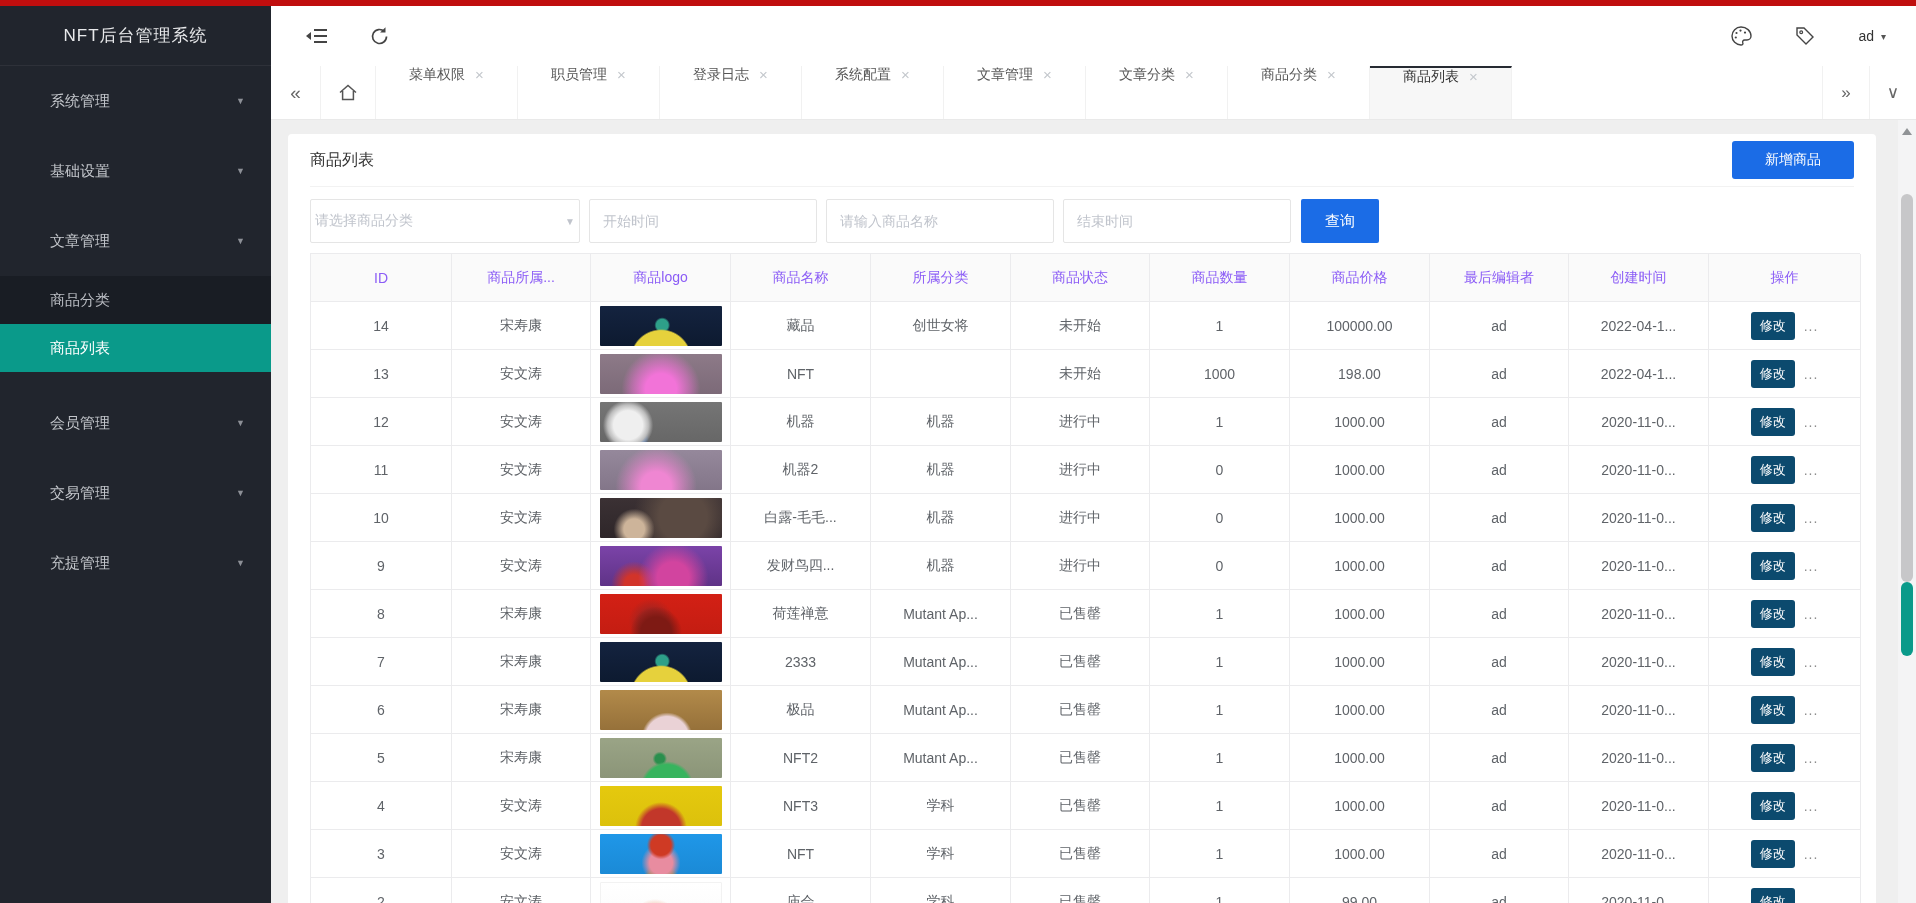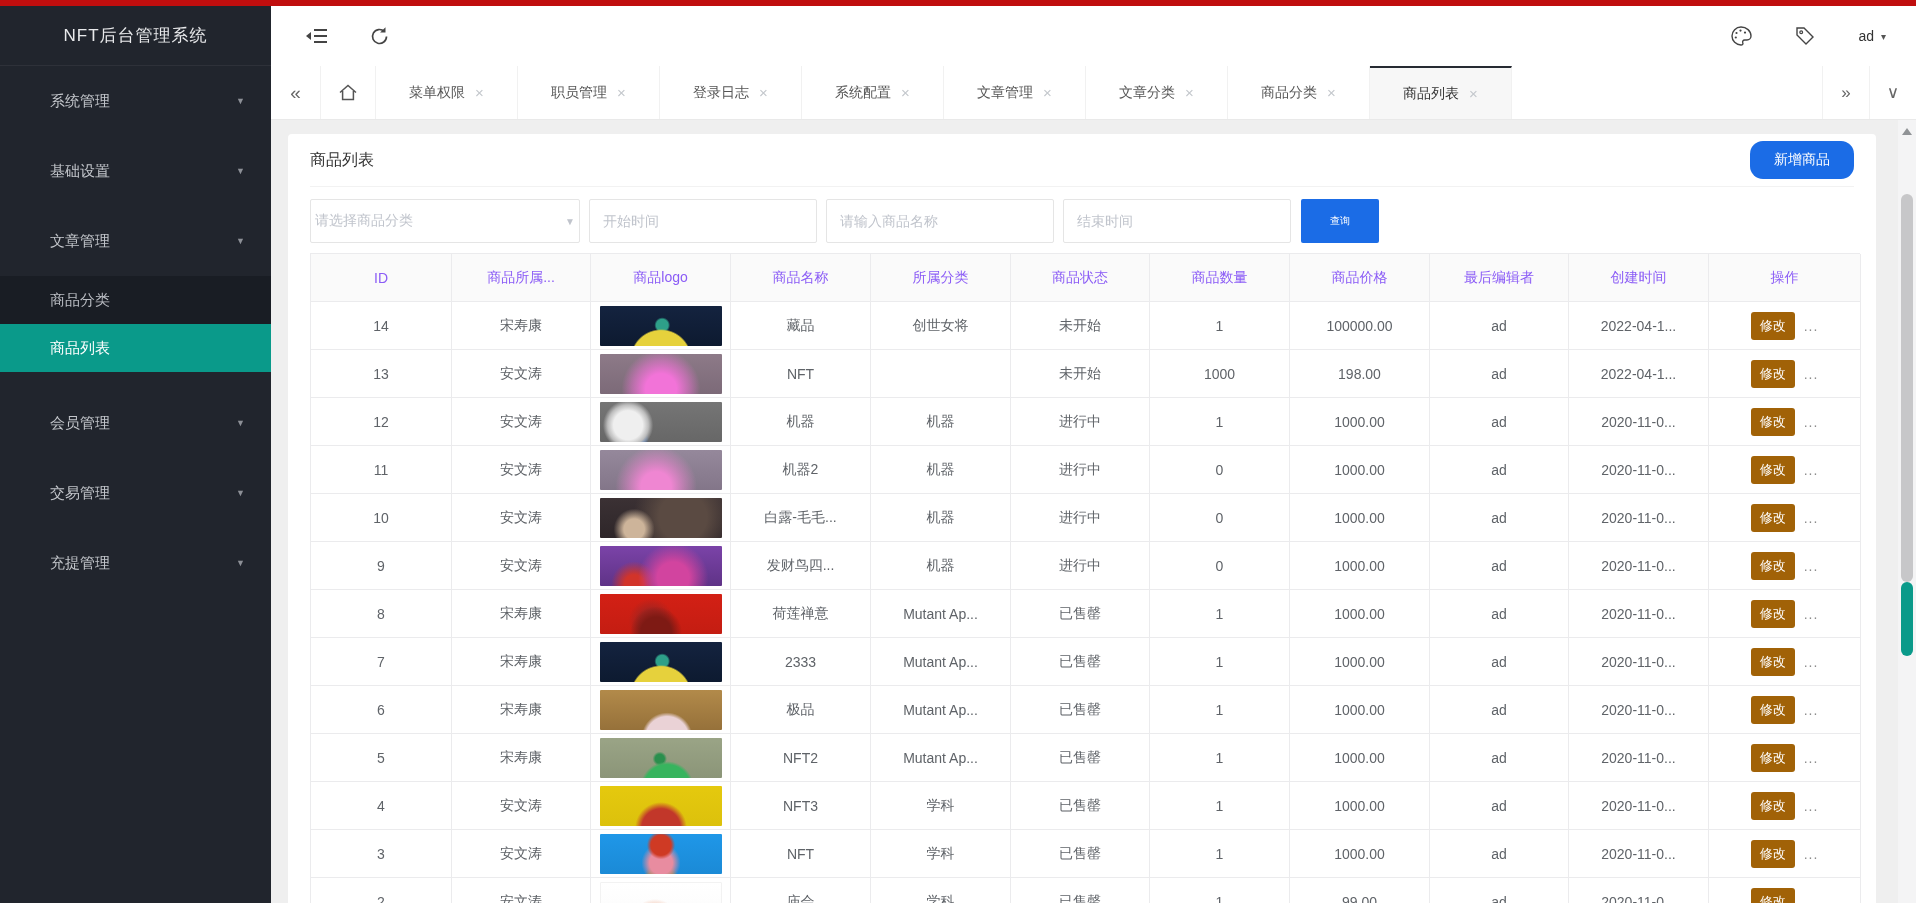--- a/index.html
+++ b/index.html
@@ -33,57 +33,57 @@
   .user .caret { font-size:10px; color:#555; }
 
   
   .tabbar { height:54px; background:#fff; display:flex; position:relative;
     border-bottom:1px solid #e9e9e9; }
   .tabcell { display:flex; align-items:center; justify-content:center;
     border-right:1px solid #f1f1f1; color:#666; cursor:pointer; }
   .tab-nav { width:50px; font-size:19px; }
   .tab-home { width:55px; }
   #tab-list { display:flex; }
-  .tab { width:142px; display:flex; align-items:center; justify-content:center; gap:10px;
+  .tab { width:142px; display:flex; align-items:flex-start; justify-content:center; gap:10px;
     border-right:1px solid #f1f1f1; font-size:14px; color:#555; cursor:pointer; }
   .tab.active { border-top:2px solid #262a32; background:#f7f7f7; color:#333; }
   .tab-close { color:#c3c7cc; font-size:15px; }
   .tabbar-right { position:absolute; right:0; top:0; height:100%; display:flex; background:#fff; }
   .tabbar-right .tabcell { width:47px; border-right:none; border-left:1px solid #f1f1f1; font-size:17px; }
 
   
   .content { flex:1; background:#efefef; padding:14px 40px 0 17px; position:relative; overflow:hidden; }
   .card { background:#fff; border-radius:4px; height:1000px; padding:0 22px; }
   .card-header { height:53px; display:flex; align-items:center; justify-content:space-between;
     border-bottom:1px solid #f2f2f2; }
   .page-title { font-size:16px; color:#333; }
-  .btn-add { background:#1b6ce6; color:#fff; border:none; border-radius:13px;
-    font-size:14px; padding:10px 24px; cursor:pointer; }
+  .btn-add { background:#1b6ce6; color:#fff; border:none; border-radius:3px;
+    font-size:14px; padding:10px 33px; cursor:pointer; }
 
   .filters { margin-top:12px; display:flex; gap:9px; align-items:center; }
   .f-select { width:270px; height:44px; border:1px solid #e5e5e5; border-radius:2px;
     display:flex; align-items:center; justify-content:space-between; padding:0 4px;
     color:#c0c4cc; font-size:14px; cursor:pointer; background:#fff; }
   .f-select .sel-caret { font-size:10px; color:#c0c4cc; }
   .f-input { width:228px; height:44px; border:1px solid #e5e5e5; border-radius:2px;
     padding:0 13px; font-size:14px; color:#333; outline:none; }
   .f-input::placeholder { color:#c0c4cc; }
   .btn-search { width:78px; height:44px; background:#1b6ce6; color:#fff; border:none;
-    border-radius:2px; font-size:10px; margin-left:1px; cursor:pointer; }
+    border-radius:2px; font-size:15px; margin-left:1px; cursor:pointer; }
 
   
   .table { margin-top:10px; width:1550px; border-top:1px solid #ebebed; border-left:1px solid #ebebed;
     font-size:14px; color:#5f6368; }
   .trow { display:grid; grid-template-columns:141px 139px 140px 140px 140px 139px 140px 140px 139px 140px 152px; }
   .trow > div { border-right:1px solid #ebebed; border-bottom:1px solid #ebebed; height:48px;
     display:flex; align-items:center; justify-content:center; padding:0 6px; overflow:hidden;
     white-space:nowrap; }
   .thead > div { background:#fafafa; color:#8b5cf6; }
   .logo { width:122px; height:40px; border-radius:1px; flex-shrink:0; }
-  .btn-edit { background:#a16207; color:#fff; border:none; border-radius:3px;
+  .btn-edit { background:#0c4a6e; color:#fff; border:none; border-radius:3px;
     font-size:13px; padding:5px 9px; cursor:pointer; }
   .more { color:#8c8c8c; margin-left:9px; letter-spacing:1px; cursor:pointer; }
 
   
   .logo-navy-yellow { background:
     radial-gradient(circle at 50% 135%, #e6d13c 36%, rgba(0,0,0,0) 38%),
     radial-gradient(circle at 51% 48%, #2ea089 9%, rgba(0,0,0,0) 12%),
     linear-gradient(#14233f,#0d1a30); }
   .logo-mauve-pink { background:
     radial-gradient(circle at 50% 88%, #f273d8 22%, rgba(242,115,216,.5) 40%, rgba(0,0,0,0) 56%),

